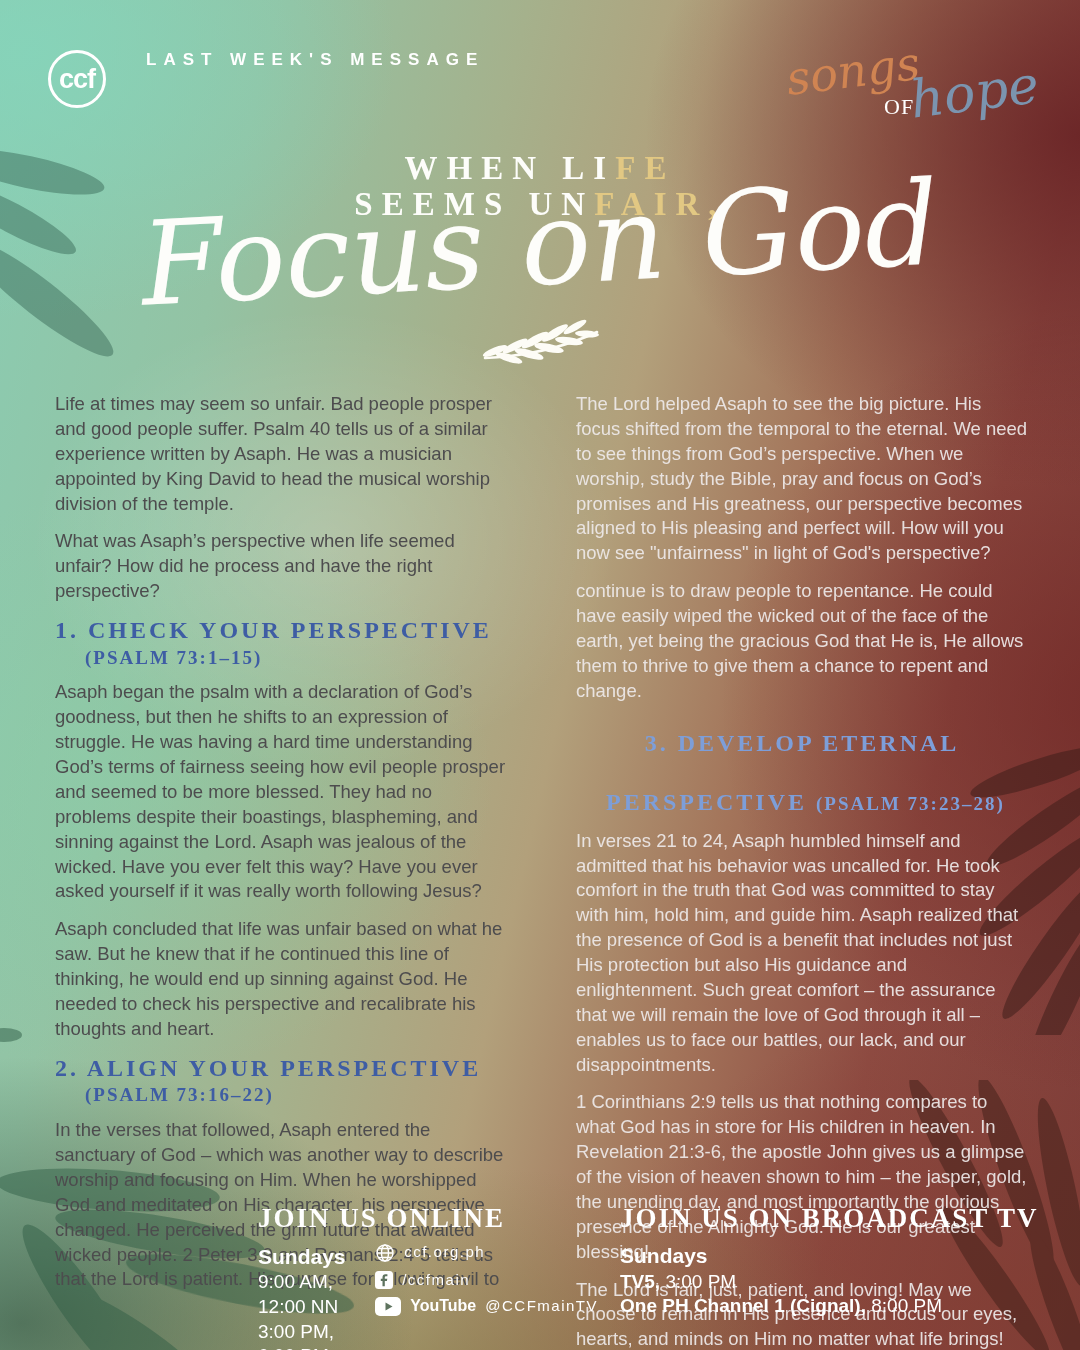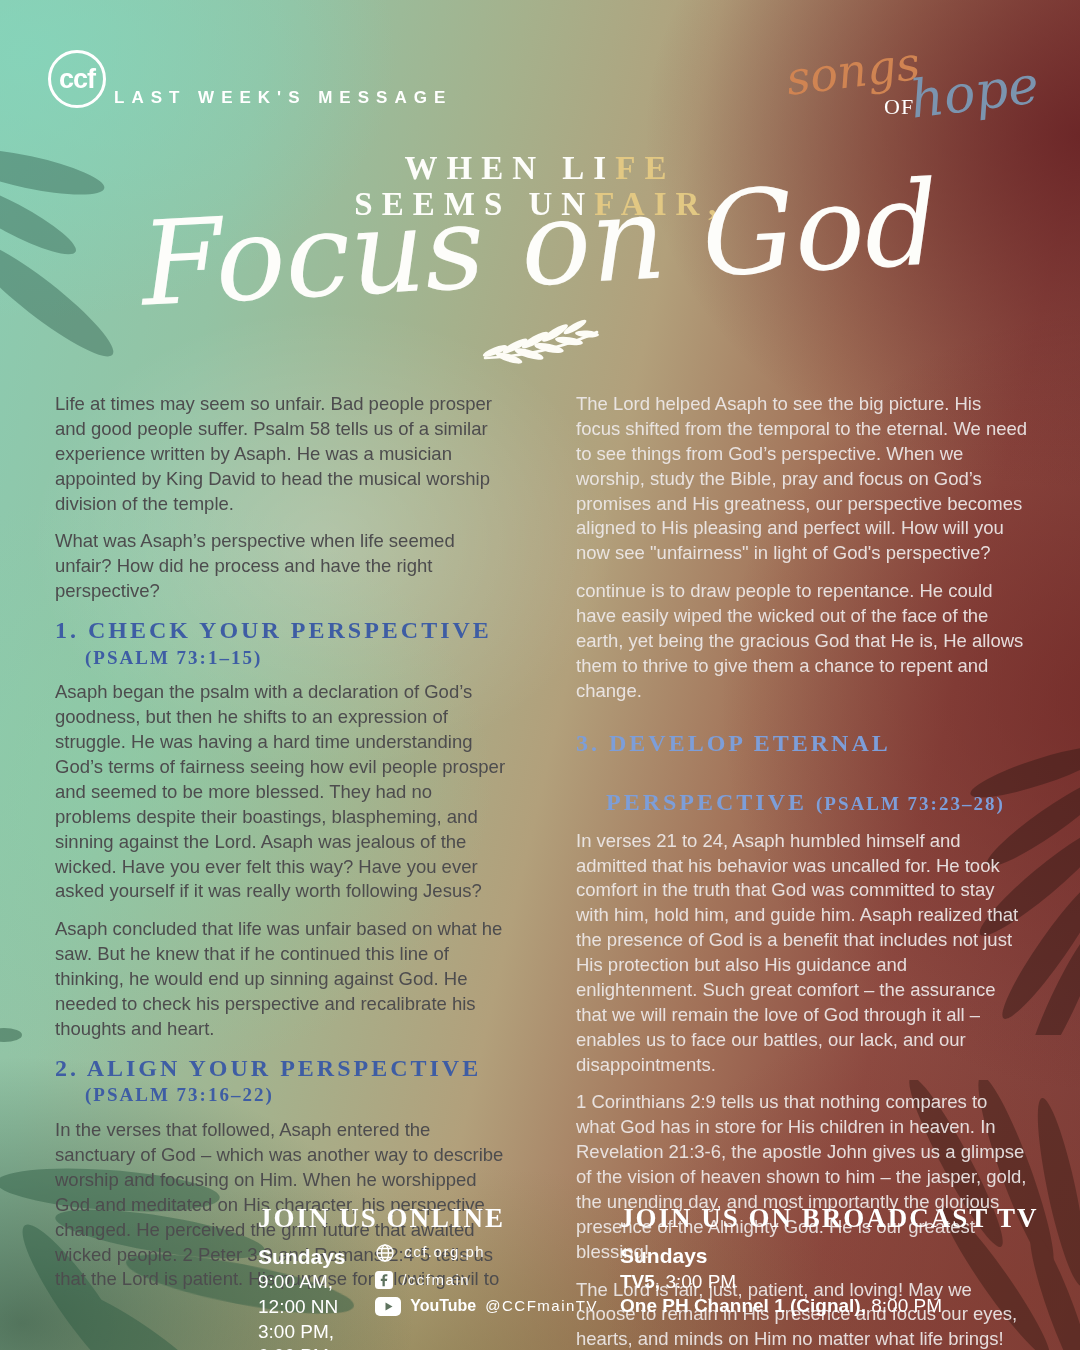--- a/index.html
+++ b/index.html
@@ -13,21 +13,21 @@
       radial-gradient(ellipse 640px 520px at 100% 10%, rgba(99,29,33,.78),  rgba(99,29,33,0) 68%),
       radial-gradient(ellipse 560px 560px at 103% 52%, rgba(112,38,36,.72), rgba(112,38,36,0) 70%),
       radial-gradient(ellipse 620px 430px at 96% 96%,  rgba(130,60,48,.60), rgba(130,60,48,0) 70%),
       radial-gradient(ellipse 560px 380px at 2% 98%,   rgba(47,77,58,.65),  rgba(47,77,58,0) 70%),
       radial-gradient(ellipse 700px 320px at 42% 103%, rgba(122,116,62,.5), rgba(122,116,62,0) 70%),
       linear-gradient(103deg, #8accb2 0%, #93c3a4 20%, #a5b18c 38%, #b2a07b 52%, #a3745a 66%, #8e4b42 80%, #7d3d3a 100%);
   }
   .leaf { position:absolute; pointer-events:none; }
 
   
-  .brand { position:absolute; left:48px; top:50px; display:flex; align-items:flex-end; gap:8px; }
+  .brand { position:absolute; left:48px; top:50px; display:flex; align-items:flex-start; gap:40px; }
   .logo-circle { width:58px; height:58px; border:3.5px solid #fff; border-radius:50%;
     display:flex; align-items:center; justify-content:center; }
   .logo-text { font-weight:bold; font-size:27px; color:#fff; letter-spacing:-1px; }
   .brand-label { color:#fff; font-weight:bold; font-size:17px; letter-spacing:7px; }
 
   .songs { position:absolute; right:50px; top:36px; width:250px; height:110px; }
   .songs .w1 { position:absolute; left:6px; top:8px; font:italic 46px "DejaVu Serif", serif;
     color:#d08452; transform:rotate(-7deg); }
   .songs .w2 { position:absolute; left:104px; top:58px; font-family:"Liberation Serif", serif;
     font-size:22px; color:#fff; letter-spacing:1px; }
@@ -144,38 +144,38 @@
         <ellipse cx="68" cy="30" rx="15" ry="4" transform="rotate(12 68 30)"></ellipse>
         <ellipse cx="74" cy="15" rx="15" ry="4" transform="rotate(-32 74 15)"></ellipse>
         <ellipse cx="88" cy="23" rx="14" ry="3.8" transform="rotate(8 88 23)"></ellipse>
         <ellipse cx="94" cy="9" rx="13" ry="3.6" transform="rotate(-30 94 9)"></ellipse>
         <ellipse cx="106" cy="16" rx="12" ry="3.4" transform="rotate(4 106 16)"></ellipse>
       </g>
     </svg>
   </div>
 
   <div class="col col-left">
-    <p>Life at times may seem so unfair. Bad people prosper and good people suffer. Psalm 58 tells us of a similar experience written by Asaph. He was a musician appointed by King David to head the musical worship division of the temple.</p>
+    <p>Life at times may seem so unfair. Bad people prosper and good people suffer. Psalm 40 tells us of a similar experience written by Asaph. He was a musician appointed by King David to head the musical worship division of the temple.</p>
     <p>What was Asaph’s perspective when life seemed unfair? How did he process and have the right perspective?</p>
 
     <div class="sec-h">1. CHECK YOUR PERSPECTIVE</div>
     <div class="sec-h sec-ref">(PSALM 73:1–15)</div>
     <p>Asaph began the psalm with a declaration of God’s goodness, but then he shifts to an expression of struggle. He was having a hard time understanding God’s terms of fairness seeing how evil people prosper and seemed to be more blessed. They had no problems despite their boastings, blaspheming, and sinning against the Lord. Asaph was jealous of the wicked. Have you ever felt this way? Have you ever asked yourself if it was really worth following Jesus?</p>
     <p>Asaph concluded that life was unfair based on what he saw. But he knew that if he continued this line of thinking, he would end up sinning against God. He needed to check his perspective and recalibrate his thoughts and heart.</p>
 
     <div class="sec-h">2. ALIGN YOUR PERSPECTIVE</div>
     <div class="sec-h sec-ref">(PSALM 73:16–22)</div>
     <p>In the verses that followed, Asaph entered the sanctuary of God – which was another way to describe worship and focusing on Him. When he worshipped God and meditated on His character, his perspective changed. He perceived the grim future that awaited wicked people. 2 Peter 3:9 and Romans 2:4-5 tells us that the Lord is patient. His purpose for allowing evil to</p>
   </div>
 
   <div class="col col-right">
     <p>The Lord helped Asaph to see the big picture. His focus shifted from the temporal to the eternal. We need to see things from God’s perspective. When we worship, study the Bible, pray and focus on God’s promises and His greatness, our perspective becomes aligned to His pleasing and perfect will. How will you now see "unfairness" in light of God's perspective?</p>
     <p>continue is to draw people to repentance. He could have easily wiped the wicked out of the face of the earth, yet being the gracious God that He is, He allows them to thrive to give them a chance to repent and change.</p>
 
-    <div class="sec-h" style="margin-top:26px;">3. DEVELOP ETERNAL</div>
+    <div class="sec-h" style="margin-top:26px;text-align:center;">3. DEVELOP ETERNAL</div>
     <div class="sec-h sec-h2line" style="margin-bottom:12px;"><span>PERSPECTIVE</span> <span class="sec-ref-inline">(PSALM 73:23–28)</span></div>
     <p>In verses 21 to 24, Asaph humbled himself and admitted that his behavior was uncalled for. He took comfort in the truth that God was committed to stay with him, hold him, and guide him. Asaph realized that the presence of God is a benefit that includes not just His protection but also His guidance and enlightenment. Such great comfort – the assurance that we will remain the love of God through it all – enables us to face our battles, our lack, and our disappointments.</p>
     <p>1 Corinthians 2:9 tells us that nothing compares to what God has in store for His children in heaven. In Revelation 21:3-6, the apostle John gives us a glimpse of the vision of heaven shown to him – the jasper, gold, the unending day, and most importantly the glorious presence of the Almighty God. He is our greatest blessing!</p>
     <p>The Lord is fair, just, patient, and loving! May we choose to remain in His presence and focus our eyes, hearts, and minds on Him no matter what life brings!</p>
   </div>
 
   <div class="footer">
 
     <div class="online">
       <div class="f-h">JOIN US ONLINE</div>

